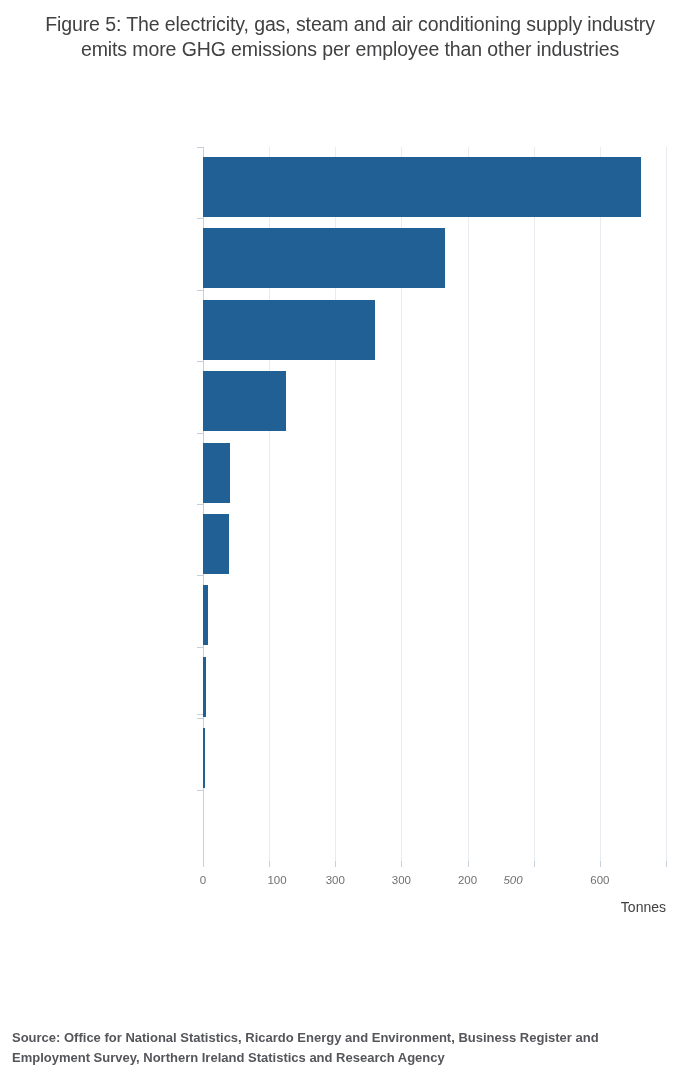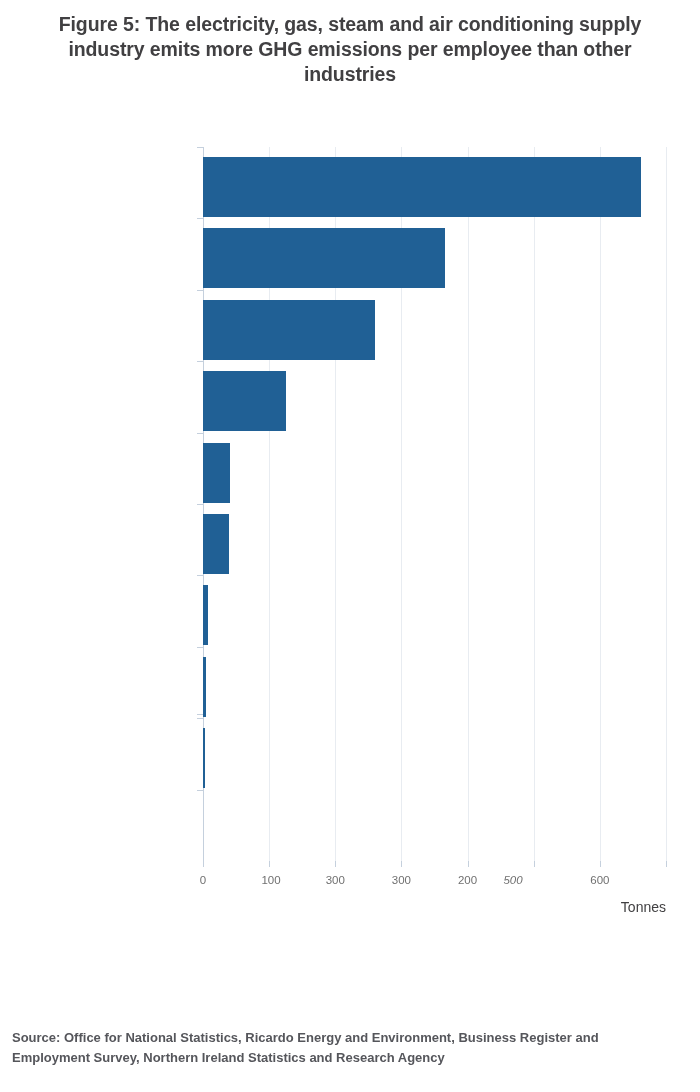--- a/index.html
+++ b/index.html
@@ -17,21 +17,21 @@
   }
 
   
   #figure-header {
     padding: 8px 24px 0 24px;
     text-align: center;
   }
   #chart-title {
     font-size: 19.5px;
     line-height: 1.28;
-    font-weight: 700;
+    font-weight: 400;
     color: #414042;
     margin: 4px 0 16px 0;
     letter-spacing: -0.1px;
   }
   #chart-subtitle {
     font-size: 12.5px;
     line-height: 1.3;
     font-weight: 400;
     color: #707070;
     margin: 14px 0 0 0;
@@ -143,21 +143,21 @@
       <div class="gridline" style="left: 401.429px;"></div>
       <div class="gridline" style="left: 467.571px;"></div>
       <div class="gridline" style="left: 533.714px;"></div>
       <div class="gridline" style="left: 599.857px;"></div>
       <div class="gridline" style="left: 666px;"></div>
     </div>
   <div id="xticks">
       <div class="xtick-mark" style="left: 203px;"></div>
       <div class="xtick-label" style="left: 203px;">0</div>
       <div class="xtick-mark" style="left: 269.143px;"></div>
-      <div class="xtick-label" style="left: 271px;">100</div>
+      <div class="xtick-label" style="left: 277px;">100</div>
       <div class="xtick-mark" style="left: 335.286px;"></div>
       <div class="xtick-label" style="left: 335.286px;">300</div>
       <div class="xtick-mark" style="left: 401.429px;"></div>
       <div class="xtick-label" style="left: 401.429px;">300</div>
       <div class="xtick-mark" style="left: 467.571px;"></div>
       <div class="xtick-label" style="left: 467.571px;">200</div>
       <div class="xtick-mark" style="left: 533.714px;"></div>
       <div class="xtick-label" style="left: 513px; font-style: italic;">500</div>
       <div class="xtick-mark" style="left: 599.857px;"></div>
       <div class="xtick-label" style="left: 599.857px; text-align: right;">600</div>

